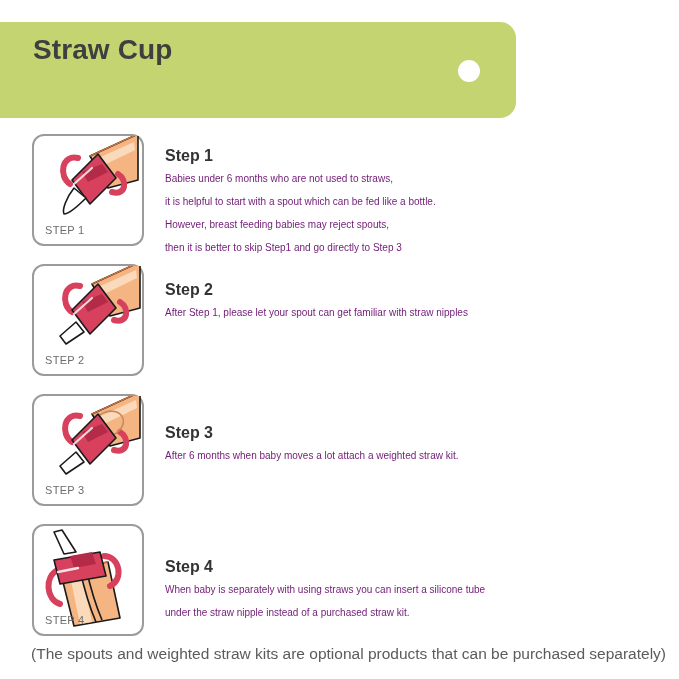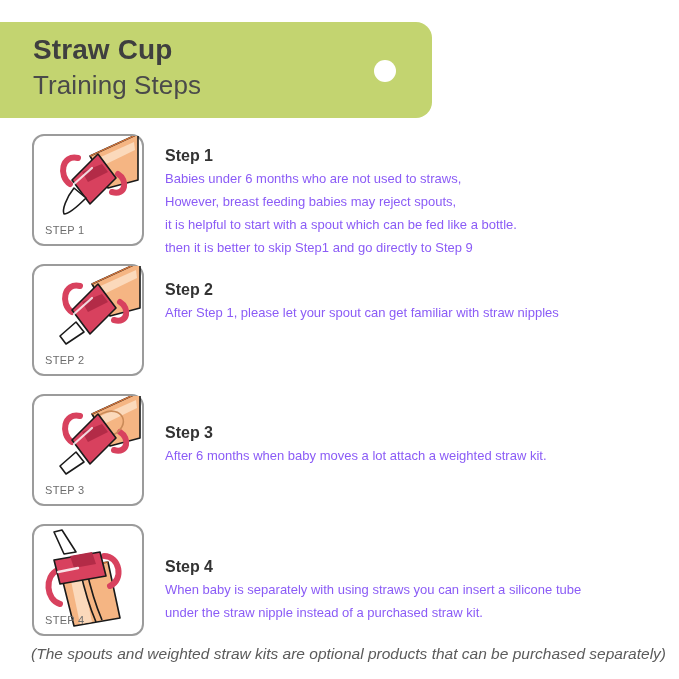--- a/index.html
+++ b/index.html
@@ -13,21 +13,21 @@
     font-family: "Liberation Sans", sans-serif;
     overflow: hidden;
     position: relative;
   }
 
   
   .banner {
     position: absolute;
     left: 0;
     top: 22px;
-    width: 432px;
+    width: 516px;
     height: 96px;
     background: #c3d470;
     border-top-right-radius: 16px;
     border-bottom-right-radius: 16px;
   }
   .banner-title {
     position: absolute;
     left: 33px;
     top: 12px;
     font-size: 28px;
@@ -103,49 +103,47 @@
     color: #333333;
     line-height: 22px;
     margin: 0;
   }
   .step-lines {
     margin: 0;
     padding: 0;
     list-style: none;
   }
   .step-lines li {
-    font-size: 13px;
-    color: #8b5cf6;
+    font-size: 10px;
+    color: #701a75;
     line-height: 23px;
     white-space: nowrap;
   }
 
   
   .row-1 .step-text { top: 11px; }
   .row-2 .step-text { top: 15px; }
   .row-3 .step-text { top: 28px; }
   .row-4 .step-text { top: 32px; }
 
   
   .footnote {
     position: absolute;
     left: 31px;
     top: 645px;
     font-size: 15.5px;
     color: #5b5b5b;
     white-space: nowrap;
-    font-style: italic;
   }
 </style>
 </head>
 <body>
 
 <div class="banner">
   <div class="banner-title">Straw Cup</div>
-  <div class="banner-subtitle">Training Steps</div>
   <div class="banner-hole"></div>
 </div>
 
 <div class="steps">
 
   <div class="step-row row-1">
     <div class="step-box">
       <svg width="108" height="108" viewBox="0 0 108 108">
 
         <path d="M56 20 L104 -2 L104 44 L74 52 Z" fill="#f5b583" stroke="#1a1a1a" stroke-width="1.6" stroke-linejoin="round"></path>
@@ -160,23 +158,23 @@
         <path d="M40 48 L58 32" stroke="#ffffff" stroke-width="2.2" stroke-linecap="round" opacity="0.8"></path>
 
         <path d="M40 52 C32 62, 28 74, 30 78 C34 78, 44 70, 52 62 Z" fill="#ffffff" stroke="#1a1a1a" stroke-width="1.6" stroke-linejoin="round"></path>
       </svg>
       <div class="step-box-label">STEP 1</div>
     </div>
     <div class="step-text">
       <p class="step-heading">Step 1</p>
       <ul class="step-lines">
         <li>Babies under 6 months who are not used to straws,</li>
+        <li>it is helpful to start with a spout which can be fed like a bottle.</li>
         <li>However, breast feeding babies may reject spouts,</li>
-        <li>it is helpful to start with a spout which can be fed like a bottle.</li>
-        <li>then it is better to skip Step1 and go directly to Step 9</li>
+        <li>then it is better to skip Step1 and go directly to Step 3</li>
       </ul>
     </div>
   </div>
 
   <div class="step-row row-2">
     <div class="step-box">
       <svg width="108" height="108" viewBox="0 0 108 108">
         <path d="M58 18 L106 -4 L106 42 L76 50 Z" fill="#f5b583" stroke="#1a1a1a" stroke-width="1.6" stroke-linejoin="round"></path>
         <path d="M62 22 L102 4 L103 12 L66 30 Z" fill="#fbd9bb" stroke="none"></path>
         <path d="M58 18 L106 -4" stroke="#e07a3c" stroke-width="1.2" fill="none"></path>

